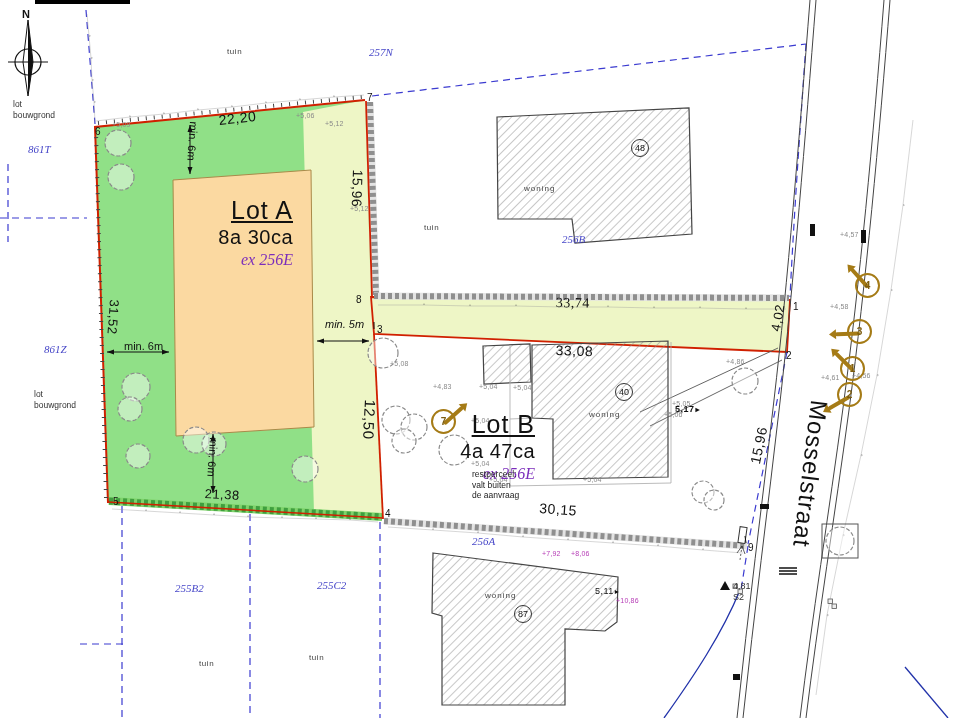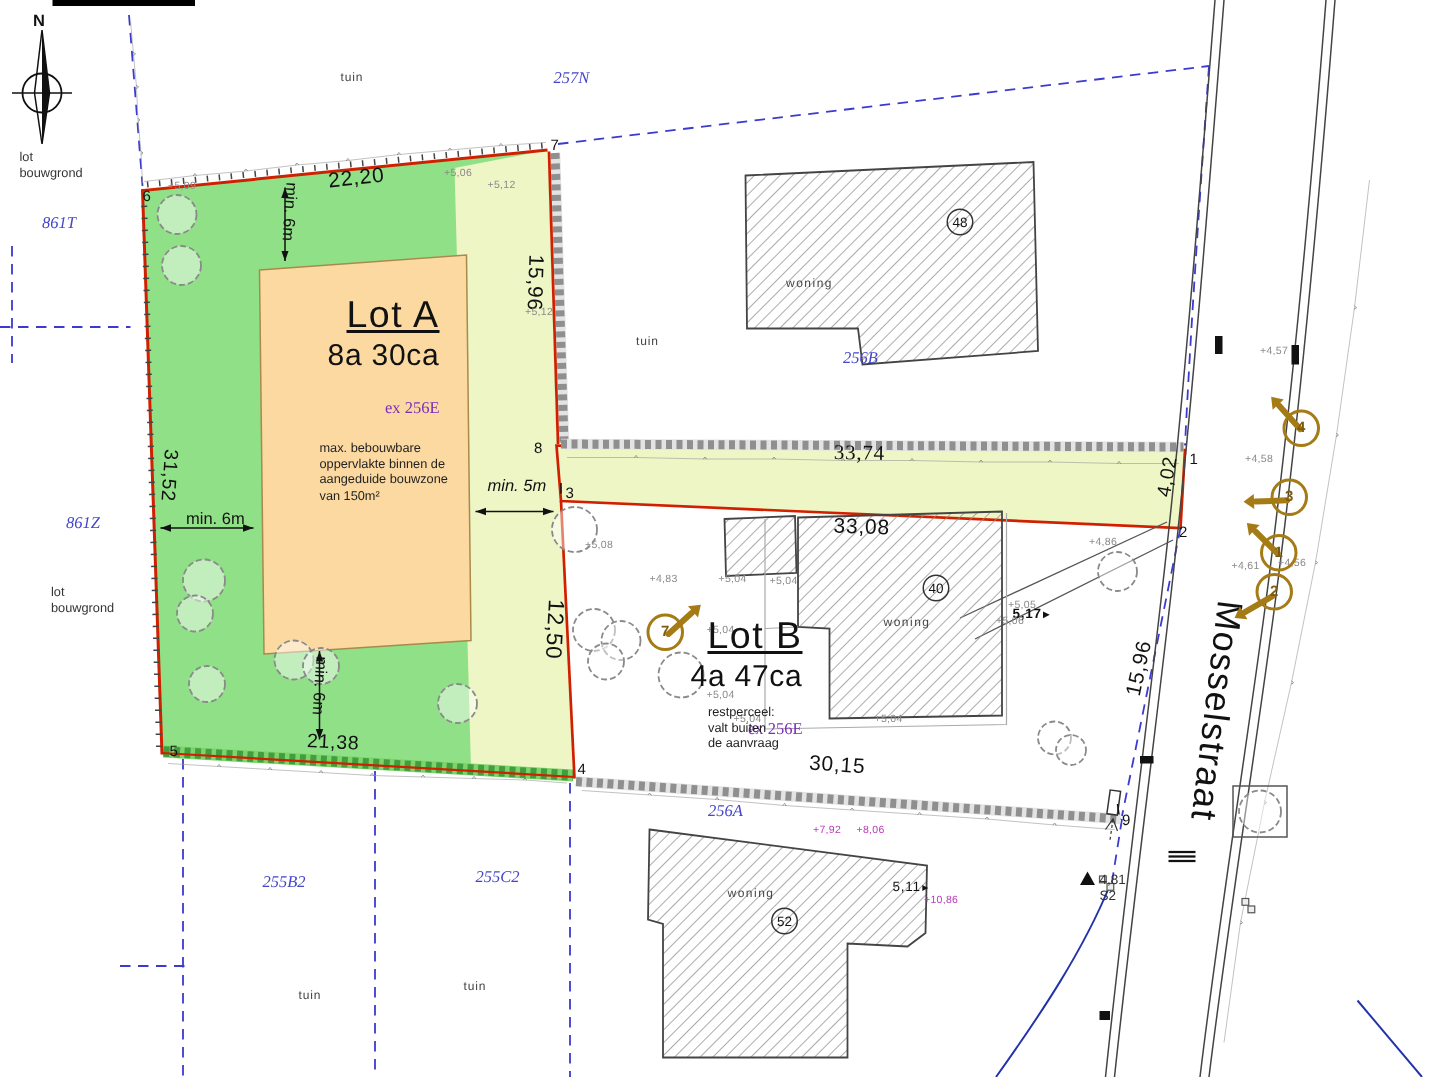--- a/index.html
+++ b/index.html
@@ -23,21 +23,21 @@
   .photo-point{position:absolute;width:21px;height:21px;border:2.5px solid #a57b16;border-radius:50%;
         display:flex;align-items:center;justify-content:center;}
   .pp-num{font-size:10px;font-weight:bold;color:#7c5c0e;position:relative;z-index:2;}
   .pp-arrow{position:absolute;left:50%;top:50%;width:25px;height:3.5px;background:#a57b16;border-radius:2px;
         transform-origin:0 50%;transform:rotate(var(--ang,0deg));z-index:1;}
   .pp-arrow::after{content:"";position:absolute;right:-6px;top:-3.2px;
         border-top:5px solid transparent;border-bottom:5px solid transparent;border-left:7px solid #a57b16;}
   .lot-card{position:absolute;text-align:right;}
   .lot-title{font-size:25px;color:#111;text-decoration:underline;letter-spacing:1px;}
   .lot-area{font-size:20px;color:#111;margin-top:1px;letter-spacing:.5px;}
-  .lot-origin{font-family:"Liberation Serif",serif;font-size:11px;color:#7b2dbb;margin-top:17px;}
+  .lot-origin{font-family:"Liberation Serif",serif;font-style:italic;font-size:16px;color:#7b2dbb;margin-top:2px;}
   .zone-note{position:absolute;font-size:8.5px;line-height:1.25;color:#222;white-space:pre-line;}
   .street-name{position:absolute;left:833px;top:402px;font-size:24px;letter-spacing:1px;color:#111;
         transform:rotate(97deg);transform-origin:0 0;white-space:nowrap;}
   .compass-n{position:absolute;left:22px;top:8px;font-size:11px;font-weight:bold;color:#111;}
   .benchmark{position:absolute;left:720px;top:581px;font-size:9px;color:#333;}
   .tri-icon{display:inline-block;width:0;height:0;border-left:5px solid transparent;
         border-right:5px solid transparent;border-bottom:9px solid #111;margin-right:3px;vertical-align:-1px;}
   .bm-code{margin-left:13px;margin-top:1px;}
 </style>
 </head>
@@ -241,21 +241,21 @@
 bouwgrond</span>
     </div>
 <div class="layer">
       <span class="plan-label woning" style="left: 524px; top: 184px;">woning</span>
       <span class="plan-label woning" style="left: 589px; top: 410px;">woning</span>
       <span class="plan-label woning" style="left: 485px; top: 591px;">woning</span>
     </div>
 <div class="layer">
       <span class="plan-label hnum" style="left: 631px; top: 139px;">48</span>
       <span class="plan-label hnum" style="left: 615px; top: 383px;">40</span>
-      <span class="plan-label hnum" style="left: 514px; top: 605px;">52</span>
+      <span class="plan-label hnum" style="left: 514px; top: 605px;">87</span>
     </div>
 <div class="layer">
       <span class="plan-label spt" style="left: 793px; top: 301px;">1</span>
       <span class="plan-label spt" style="left: 786px; top: 350px;">2</span>
       <span class="plan-label spt" style="left: 377px; top: 324px;">3</span>
       <span class="plan-label spt" style="left: 385px; top: 508px;">4</span>
       <span class="plan-label spt" style="left: 113px; top: 496px;">5</span>
       <span class="plan-label spt" style="left: 95px; top: 126px;">6</span>
       <span class="plan-label spt" style="left: 367px; top: 92px;">7</span>
       <span class="plan-label spt" style="left: 356px; top: 294px;">8</span>
@@ -306,24 +306,20 @@
     <span class="pp-arrow"></span>
     <span class="pp-num">7</span>
   </span>
     </div>
 
 <div class="lot-card" style="left:203px;top:196px;width:90px">
   <div class="lot-title">Lot A</div>
   <div class="lot-area">8a 30ca</div>
   <div class="lot-origin">ex 256E</div>
 </div>
-<div class="zone-note" style="left:213px;top:293px;width:95px">max. bebouwbare
-oppervlakte binnen de
-aangeduide bouwzone
-van 150m²</div>
 
 <div class="lot-card" style="left:445px;top:410px;width:90px">
   <div class="lot-title">Lot B</div>
   <div class="lot-area">4a 47ca</div>
   <div class="lot-origin">ex 256E</div>
 </div>
 <div class="zone-note" style="left:472px;top:469px;width:70px">restperceel:
 valt buiten
 de aanvraag</div>
 

